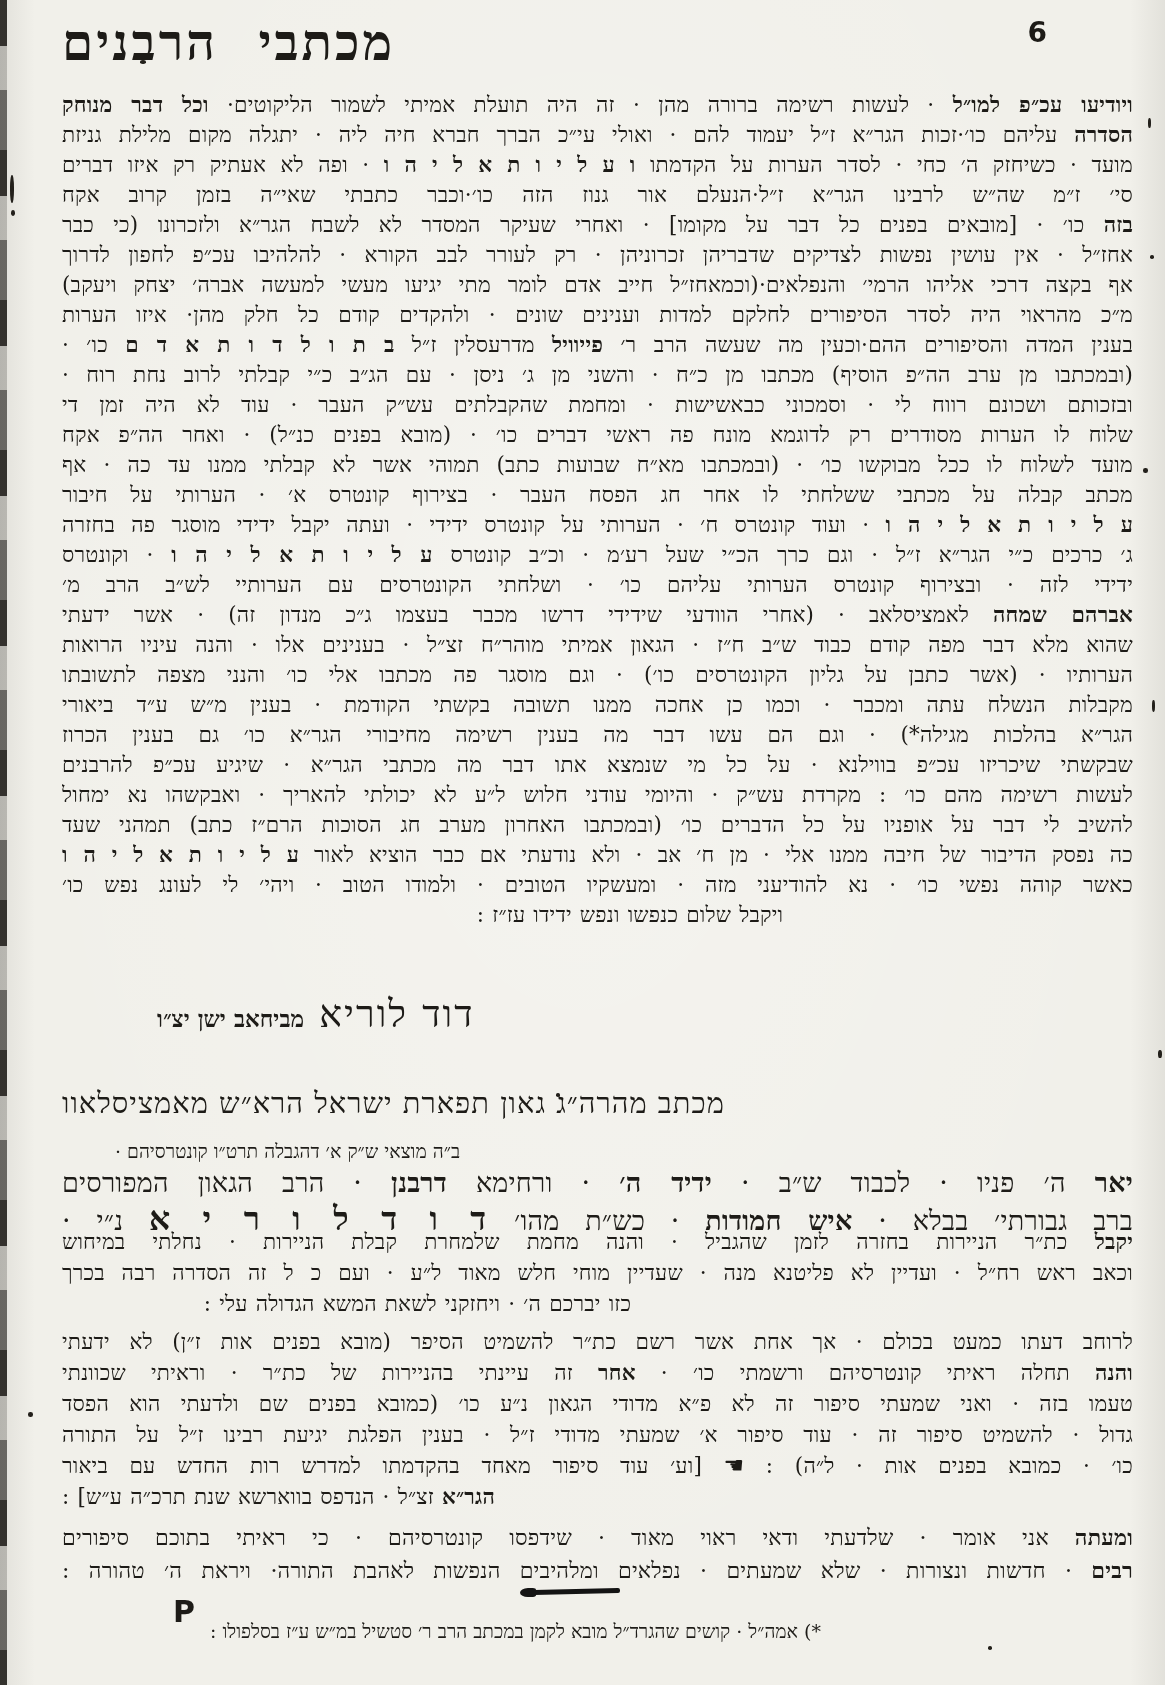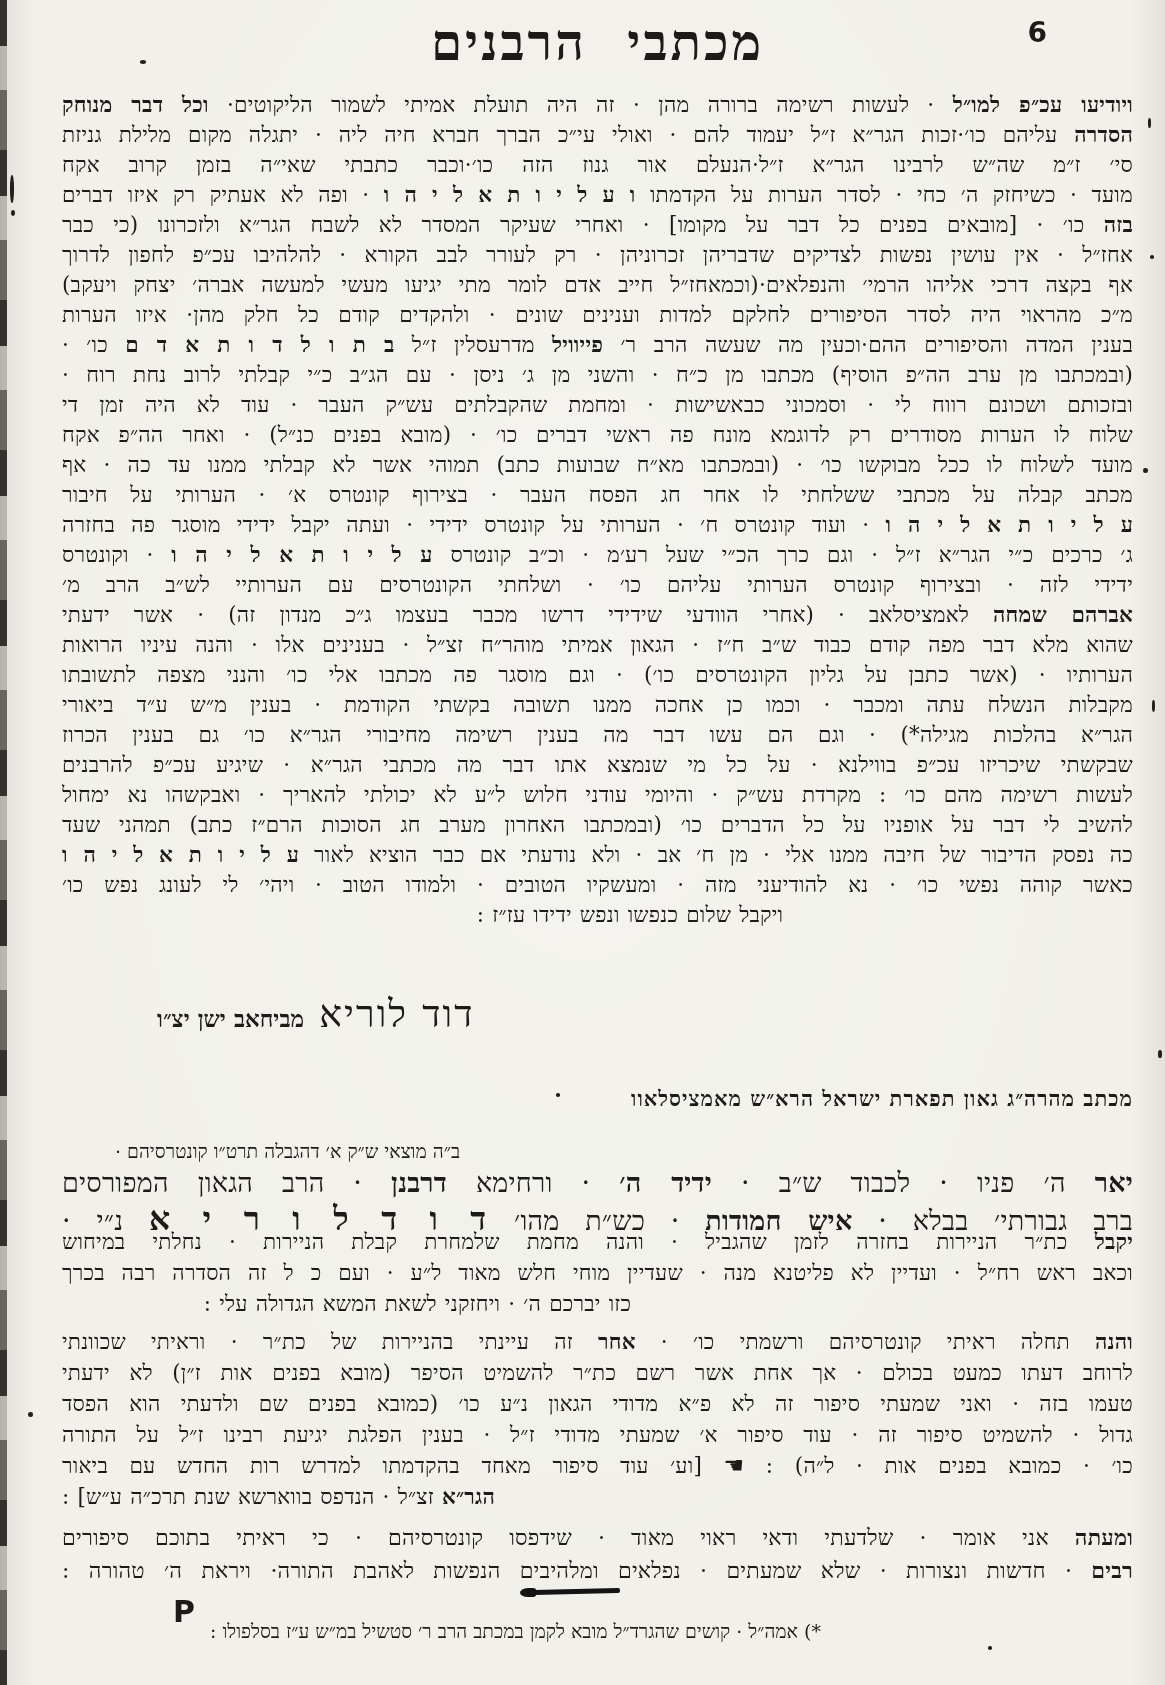--- a/index.html
+++ b/index.html
@@ -9,39 +9,39 @@
     font-family:"DejaVu Serif","Liberation Serif",serif;color:#1d1b17;
   }
   .paper-shade{position:absolute;inset:0;pointer-events:none;
     background:
       radial-gradient(ellipse at 50% 40%, rgba(255,255,255,.25), transparent 70%),
       linear-gradient(to right, rgba(90,88,80,.10), transparent 3%, transparent 97%, rgba(120,118,110,.12));
   }
   .content{position:absolute;left:62px;top:0;width:1071px;direction:rtl}
   .abs{position:absolute;width:100%}
 
-  .page-title{font-size:50px;font-weight:700;letter-spacing:3px;word-spacing:20px;text-align:center;line-height:74px}
+  .page-title{font-size:50px;font-weight:700;letter-spacing:3px;word-spacing:20px;text-align:left;line-height:74px}
   .page-number{position:absolute;top:16px;right:118px;font-size:28px;font-weight:700;font-family:"DejaVu Sans","Liberation Sans",sans-serif}
 
   .para .line{font-size:21.5px;line-height:30px;height:30px;overflow:hidden;
     text-align:justify;text-align-last:justify;white-space:nowrap;letter-spacing:.2px;word-spacing:1px}
   .para.lh31 .line{line-height:31px;height:31px}
   .para.lh33 .line{line-height:33px;height:33px;font-size:22px}
   .line.center{text-align-last:center;padding-left:65px}
   .line.centerleft{text-align-last:center;padding-right:360px}
   .line.left{text-align-last:left}
   .sq{font-weight:700}
   .big{font-size:33px;letter-spacing:2px;line-height:1}
   .manicule{font-family:"DejaVu Sans","Liberation Sans",sans-serif;font-size:23px;font-weight:400}
 
   .signature{top:992px;left:95px;width:auto;white-space:nowrap}
   .sig-name{font-size:38px;font-weight:400;letter-spacing:2px}
   .sig-suffix{font-size:23px;font-weight:700;margin-right:10px}
 
-  .letter2-heading{top:1086px;font-size:21px;font-weight:700;text-align:right;letter-spacing:1px}
+  .letter2-heading{top:1086px;font-size:29px;font-weight:400;text-align:left;letter-spacing:1px}
   .dateline{top:1140px;left:53px;width:auto;font-size:19px;white-space:nowrap}
   .salutation .line{font-size:27px;line-height:38px;height:38px;overflow:hidden;
     text-align:justify;text-align-last:justify;white-space:nowrap}
 
   .footnote-sep{position:absolute;top:1589px;left:532px;width:88px;height:5px;background:#141414;border-radius:2px;transform:rotate(-1.2deg)}
   .footnote-sep::before{content:"";position:absolute;left:-12px;top:-2px;width:16px;height:9px;background:#141414;border-radius:50% 20% 20% 50%}
   .quire-mark{position:absolute;top:1594px;left:173px;font-size:30px;font-weight:700;font-family:"DejaVu Sans","Liberation Sans",sans-serif}
   .footnote{top:1620px;left:148px;width:757px;font-size:19px;text-align:left;white-space:nowrap}
 
   
@@ -68,22 +68,22 @@
 <div class="speck" style="left:1158px;top:1050px;width:4px;height:8px"></div>
 
 <div class="page-number">6</div>
 
 <div class="content">
   <div class="abs page-title" style="top:6px">מכתבי הרבנים</div>
 
   <div class="abs para" style="top:90px">
       <div class="line"><span class="sq">ויודיעו עכ״פ למו״ל</span><span> · לעשות רשימה ברורה מהן · זה היה תועלת אמיתי לשמור הליקוטים· </span><span class="sq">וכל דבר מנוחק</span></div>
       <div class="line"><span class="sq">הסדרה</span><span> עליהם כו׳·זכות הגר״א ז״ל יעמוד להם · ואולי עי״כ הברך חברא חיה ליה · יתגלה מקום מלילת גניזת</span></div>
+      <div class="line"><span>מועד · כשיחזק ה׳ כחי · לסדר הערות על הקדמתו </span><span class="sq">ו ע ל י ו ת  א ל י ה ו</span><span> · ופה לא אעתיק רק איזו דברים</span></div>
       <div class="line"><span>סי׳ ז״מ שה״ש לרבינו הגר״א ז״ל·הנעלם אור גנוז הזה כו׳·וכבר כתבתי שאי״ה בזמן קרוב אקח</span></div>
-      <div class="line"><span>מועד · כשיחזק ה׳ כחי · לסדר הערות על הקדמתו </span><span class="sq">ו ע ל י ו ת  א ל י ה ו</span><span> · ופה לא אעתיק רק איזו דברים</span></div>
       <div class="line"><span class="sq">בזה</span><span> כו׳ · [מובאים בפנים כל דבר על מקומו] · ואחרי שעיקר המסדר לא לשבח הגר״א ולזכרונו (כי כבר</span></div>
       <div class="line"><span>אחז״ל · אין עושין נפשות לצדיקים שדבריהן זכרוניהן · רק לעורר לבב הקורא · להלהיבו עכ״פ לחפון לדרוך</span></div>
       <div class="line"><span>אף בקצה דרכי אליהו הרמי׳ והנפלאים·(וכמאחז״ל חייב אדם לומר מתי יגיעו מעשי למעשה אברה׳ יצחק ויעקב)</span></div>
       <div class="line"><span>מ״כ מהראוי היה לסדר הסיפורים לחלקם למדות וענינים שונים · ולהקדים קודם כל חלק מהן· איזו הערות</span></div>
       <div class="line"><span>בענין המדה והסיפורים ההם·וכעין מה שעשה הרב ר׳ </span><span class="sq">פייוויל</span><span> מדרעסלין ז״ל </span><span class="sq">ב ת ו ל ד ו ת  א ד ם</span><span> כו׳ ·</span></div>
       <div class="line"><span>(ובמכתבו מן ערב הה״פ הוסיף) מכתבו מן כ״ח · והשני מן ג׳ ניסן · עם הג״ב כ״י קבלתי לרוב נחת רוח ·</span></div>
       <div class="line"><span>ובזכותם ושכונם רווח לי · וסמכוני כבאשישות · ומחמת שהקבלתים עש״ק העבר · עוד לא היה זמן די</span></div>
       <div class="line"><span>שלוח לו הערות מסודרים רק לדוגמא מונח פה ראשי דברים כו׳ · (מובא בפנים כנ״ל) · ואחר הה״פ אקח</span></div>
       <div class="line"><span>מועד לשלוח לו ככל מבוקשו כו׳ · (ובמכתבו מא״ח שבועות כתב) תמוהי אשר לא קבלתי ממנו עד כה · אף</span></div>
       <div class="line"><span>מכתב קבלה על מכתבי ששלחתי לו אחר חג הפסח העבר · בצירוף קונטרס א׳ · הערותי על חיבור</span></div>
@@ -115,22 +115,22 @@
       <div class="line"><span class="sq">יאר</span><span> ה׳ פניו · לכבוד ש״ב · </span><span class="sq">ידיד ה׳</span><span> · ורחימא </span><span class="sq">דרבנן</span><span> · הרב הגאון המפורסים</span></div>
       <div class="line"><span>ברב גבורתי׳ בבלא · </span><span class="sq">איש חמודות</span><span> · כש״ת מהו׳ </span><span class="sq big">ד ו ד  ל ו ר י א</span><span> נ״י ·</span></div>
     </div>
 
   <div class="abs para lh31" style="top:1226px">
       <div class="line"><span class="sq">יקבל</span><span> כת״ר הניירות בחזרה לזמן שהגביל · והנה מחמת שלמחרת קבלת הניירות · נחלתי במיחוש</span></div>
       <div class="line"><span>וכאב ראש רח״ל · ועדיין לא פליטנא מנה · שעדיין מוחי חלש מאוד ל״ע · ועם כ ל זה הסדרה רבה בכרך</span></div>
       <div class="line centerleft"><span>כזו יברכם ה׳ · ויחזקני לשאת המשא הגדולה עלי :</span></div>
     </div>
   <div class="abs para lh31" style="top:1326px">
+      <div class="line"><span>לרוחב דעתו כמעט בכולם · אך אחת אשר רשם כת״ר להשמיט הסיפר (מובא בפנים אות ז״ן) לא ידעתי</span></div>
       <div class="line"><span class="sq">והנה</span><span> תחלה ראיתי קונטרסיהם ורשמתי כו׳ · </span><span class="sq">אחר</span><span> זה עיינתי בהניירות של כת״ר · וראיתי שכוונתי</span></div>
-      <div class="line"><span>לרוחב דעתו כמעט בכולם · אך אחת אשר רשם כת״ר להשמיט הסיפר (מובא בפנים אות ז״ן) לא ידעתי</span></div>
       <div class="line"><span>טעמו בזה · ואני שמעתי סיפור זה לא פ״א מדודי הגאון נ״ע כו׳ (כמובא בפנים שם ולדעתי הוא הפסד</span></div>
       <div class="line"><span>גדול · להשמיט סיפור זה · עוד סיפור א׳ שמעתי מדודי ז״ל · בענין הפלגת יגיעת רבינו ז״ל על התורה</span></div>
       <div class="line"><span>כו׳ · כמובא בפנים אות · ל״ה) : </span><span class="manicule">☚</span><span> [וע׳ עוד סיפור מאחד בהקדמתו למדרש רות החדש עם ביאור</span></div>
       <div class="line left"><span class="sq">הגר״א</span><span> זצ״ל · הנדפס בווארשא שנת תרכ״ה ע״ש] :</span></div>
     </div>
   <div class="abs para lh33" style="top:1521px">
       <div class="line"><span class="sq">ומעתה</span><span> אני אומר · שלדעתי ודאי ראוי מאוד · שידפסו קונטרסיהם · כי ראיתי בתוכם סיפורים</span></div>
       <div class="line"><span class="sq">רבים</span><span> · חדשות ונצורות · שלא שמעתים · נפלאים ומלהיבים הנפשות לאהבת התורה· ויראת ה׳ טהורה :</span></div>
     </div>
 

